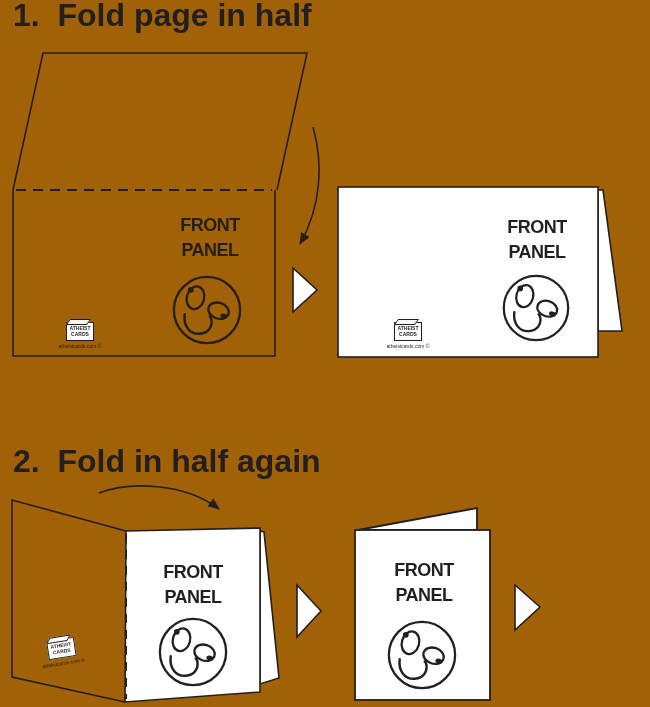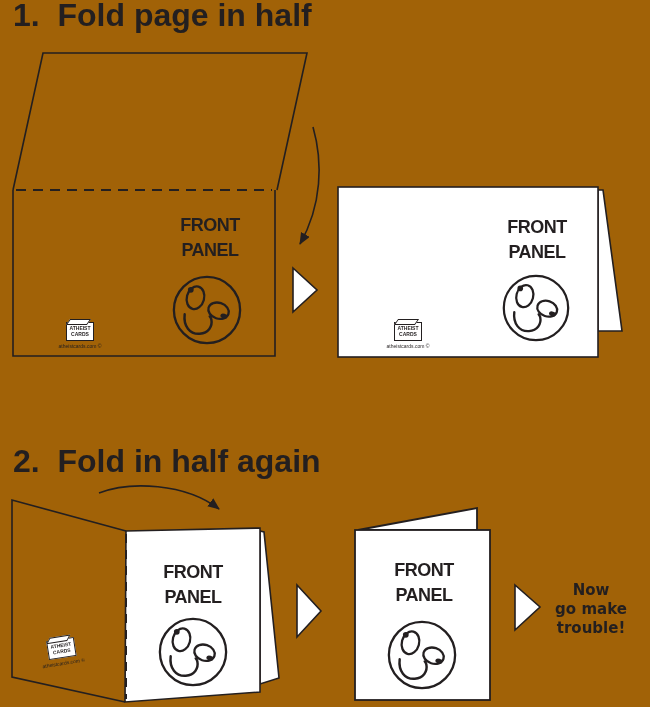--- a/index.html
+++ b/index.html
@@ -123,19 +123,14 @@
     <div class="brand-url">atheistcards.com ©</div>
   </div>
   <div id="brand3" class="brand">
     <div class="brand-card">
       <div class="brand-name">ATHEIST</div>
       <div class="brand-name">CARDS</div>
     </div>
     <div class="brand-url">atheistcards.com ©</div>
   </div>
 
-  <div class="note">
-    <div>Now</div>
-    <div>go make</div>
-    <div>trouble!</div>
-  </div>
 
 </div>
 
 </body></html>

